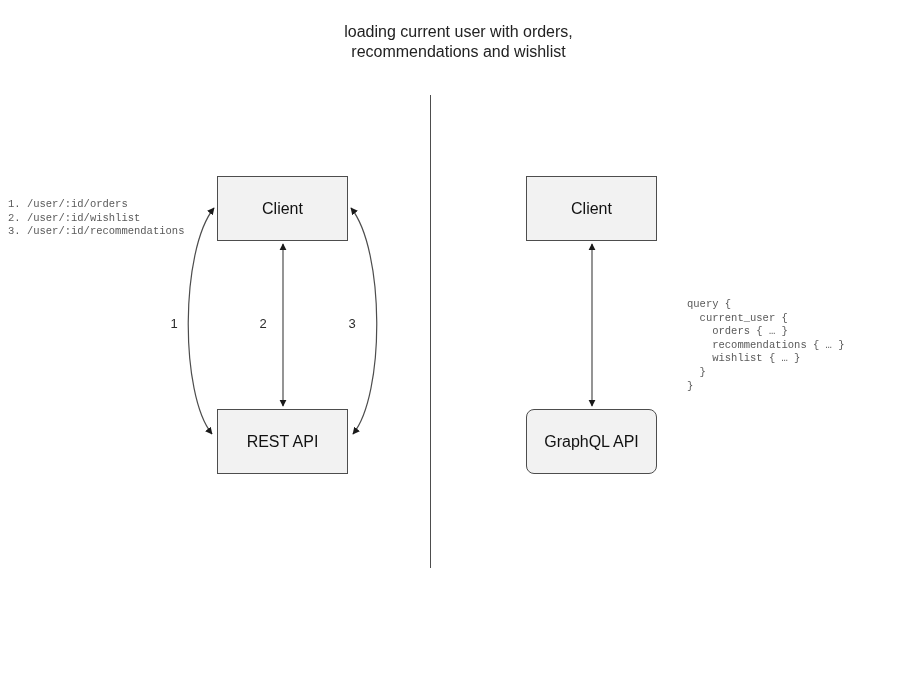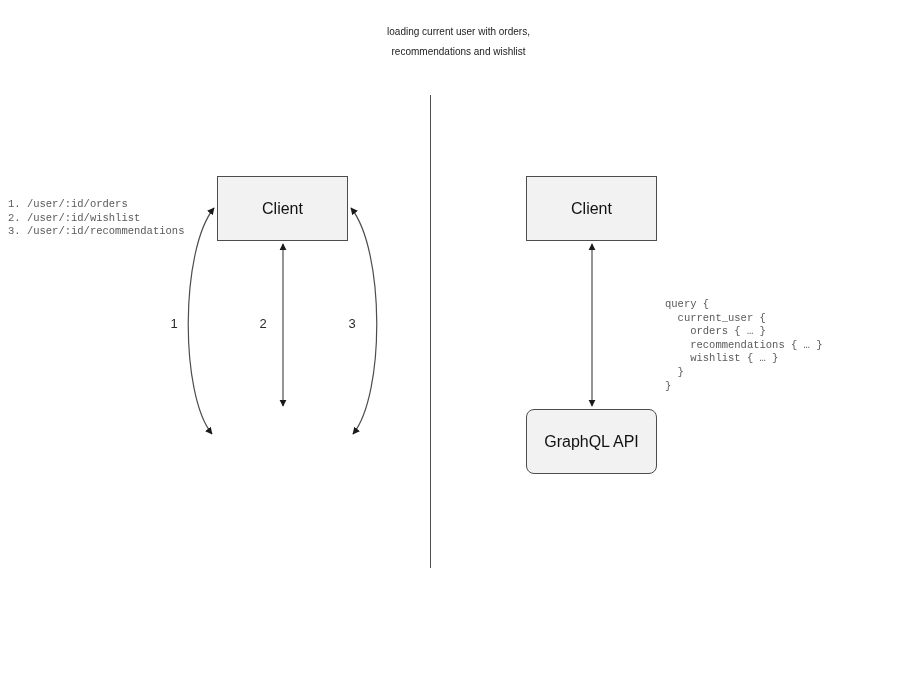--- a/index.html
+++ b/index.html
@@ -18,21 +18,21 @@
     background: #ffffff;
     overflow: hidden;
   }
   
   .diagram-title {
     position: absolute;
     left: 0;
     top: 22px;
     width: 917px;
     text-align: center;
-    font-size: 10px;
+    font-size: 16px;
     line-height: 20px;
     color: #222222;
     white-space: pre-line;
     font-family: "Liberation Sans", sans-serif;
   }
   
   .divider {
     position: absolute;
     left: 430px;
     top: 95px;
@@ -92,21 +92,21 @@
   .code-block {
     position: absolute;
     font-family: "Liberation Mono", "DejaVu Sans Mono", monospace;
     font-size: 10.5px;
     line-height: 13.6px;
     color: #5a5a5a;
     white-space: pre;
     margin-top: 20px;
   }
   #rest-endpoint-list { left: 8px;   top: 178px; }
-  #graphql-query      { left: 665px; top: 278px; }
+  #graphql-query      { left: 687px; top: 278px; }
 </style>
 </head>
 <body>
 
 <div id="canvas">
 
   <div class="diagram-title">loading current user with orders,
 recommendations and wishlist</div>
 
   <div class="divider"></div>
@@ -127,20 +127,23 @@
 
     <path class="edge-path" d="M 351 208 C 385 250, 385 395, 353 434" marker-start="url(#arrow-up)" marker-end="url(#arrow-down)"></path>
 
     <path class="edge-path" d="M 592 244 L 592 406" marker-start="url(#arrow-up)" marker-end="url(#arrow-down)"></path>
   </svg>
 
   <div class="node" id="node-rest-client">
     <span>Client</span>
   </div>
 
+  <div class="node" id="node-rest-api">
+    <span>REST API</span>
+  </div>
 
   <div class="edge-label" id="edge-label-1">1</div>
   <div class="edge-label" id="edge-label-2">2</div>
   <div class="edge-label" id="edge-label-3">3</div>
 
   <div class="code-block" id="rest-endpoint-list">1. /user/:id/orders
 2. /user/:id/wishlist
 3. /user/:id/recommendations</div>
 
   <div class="node" id="node-gql-client">

